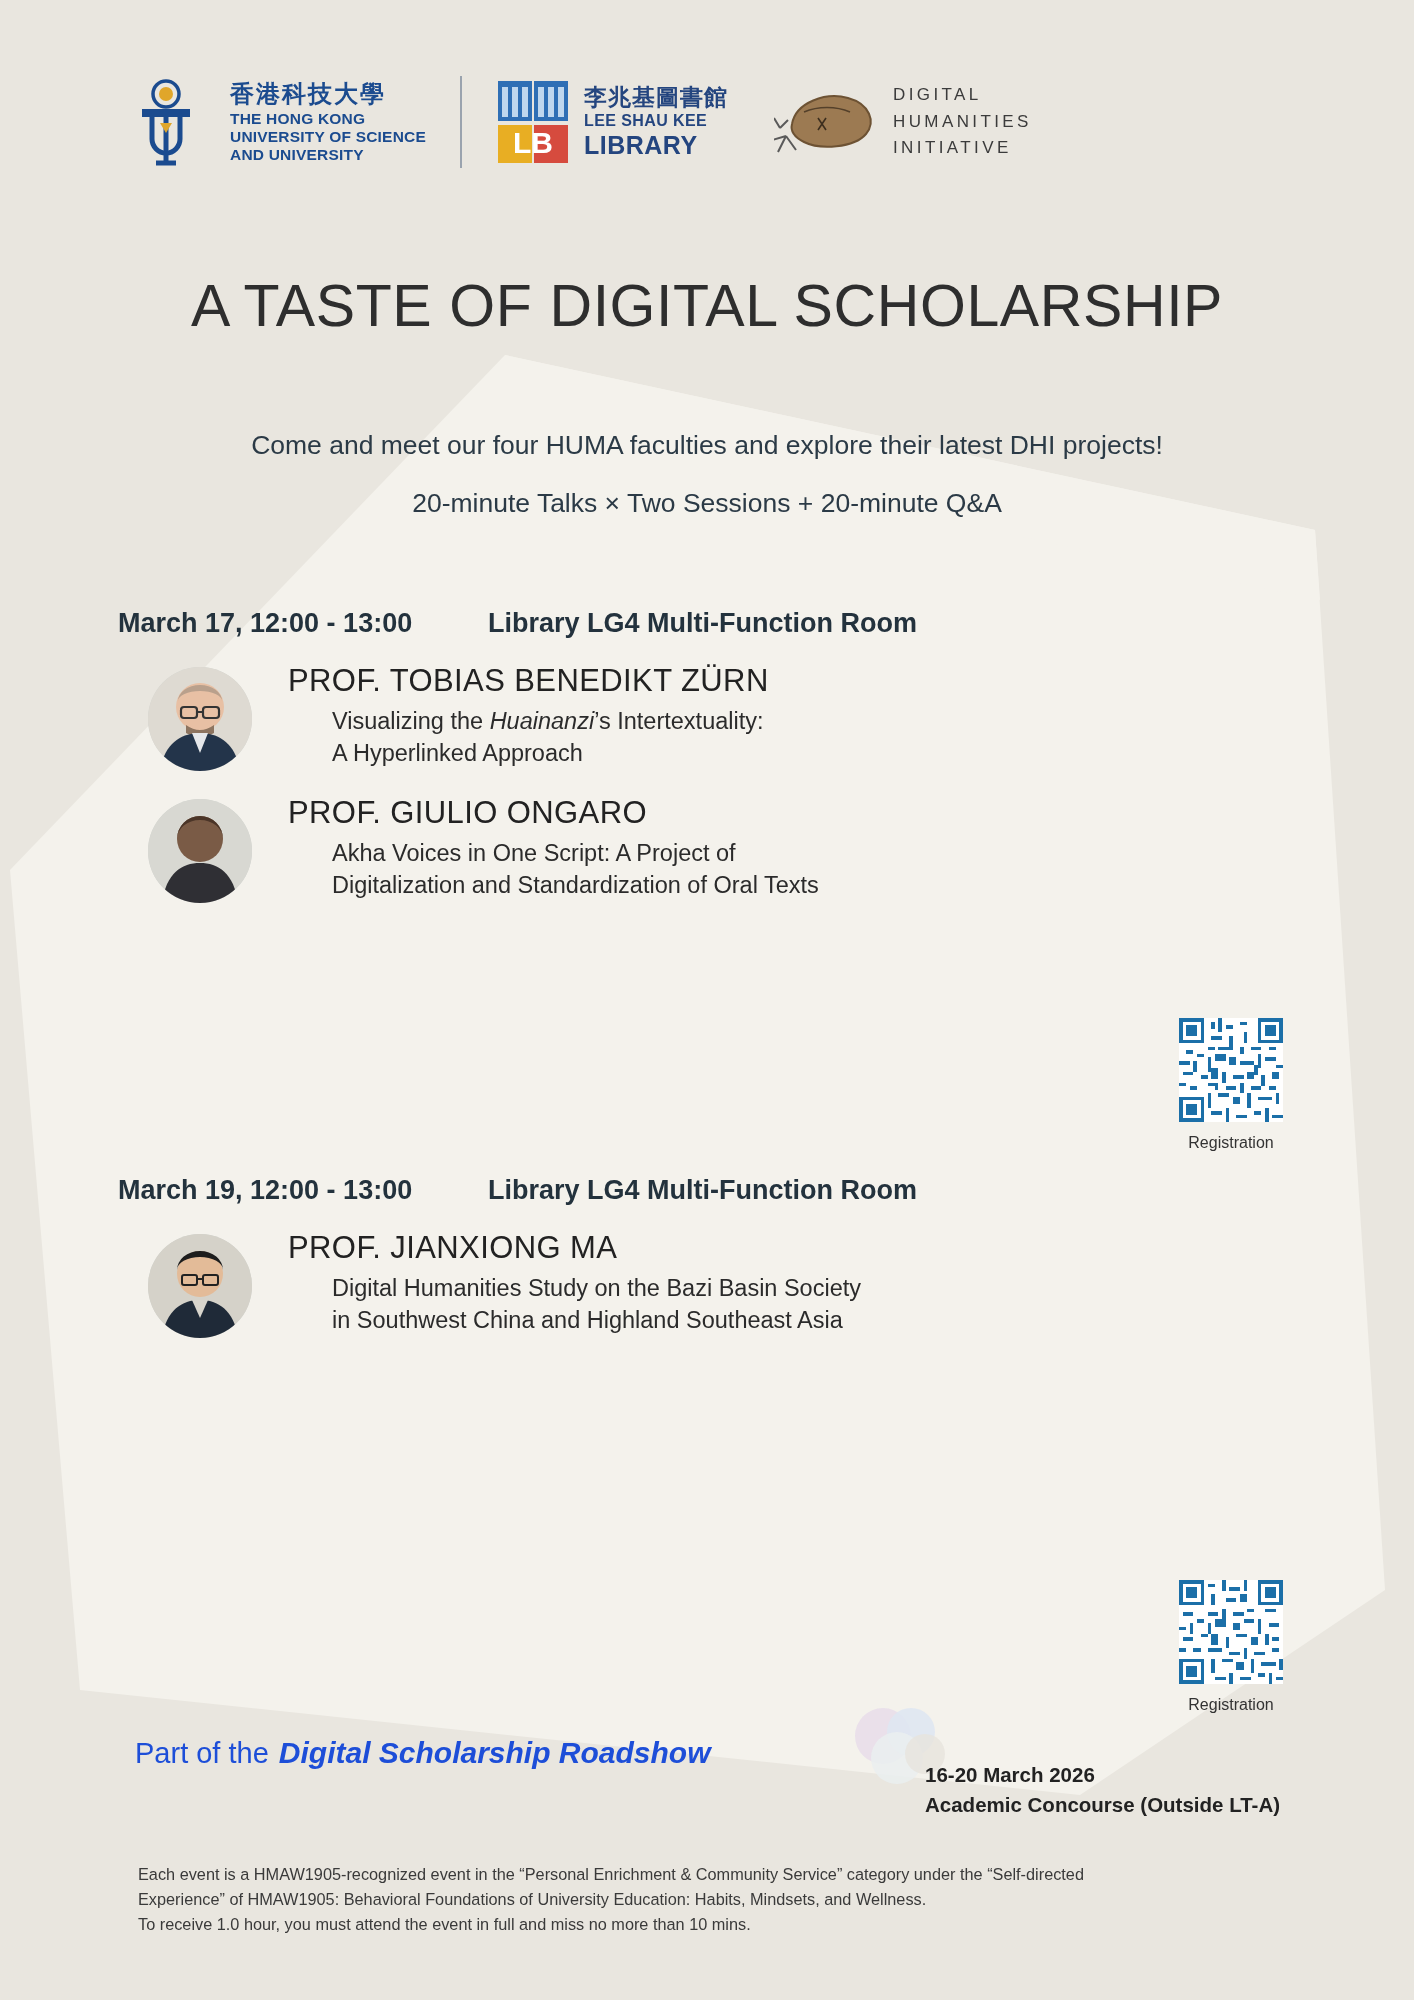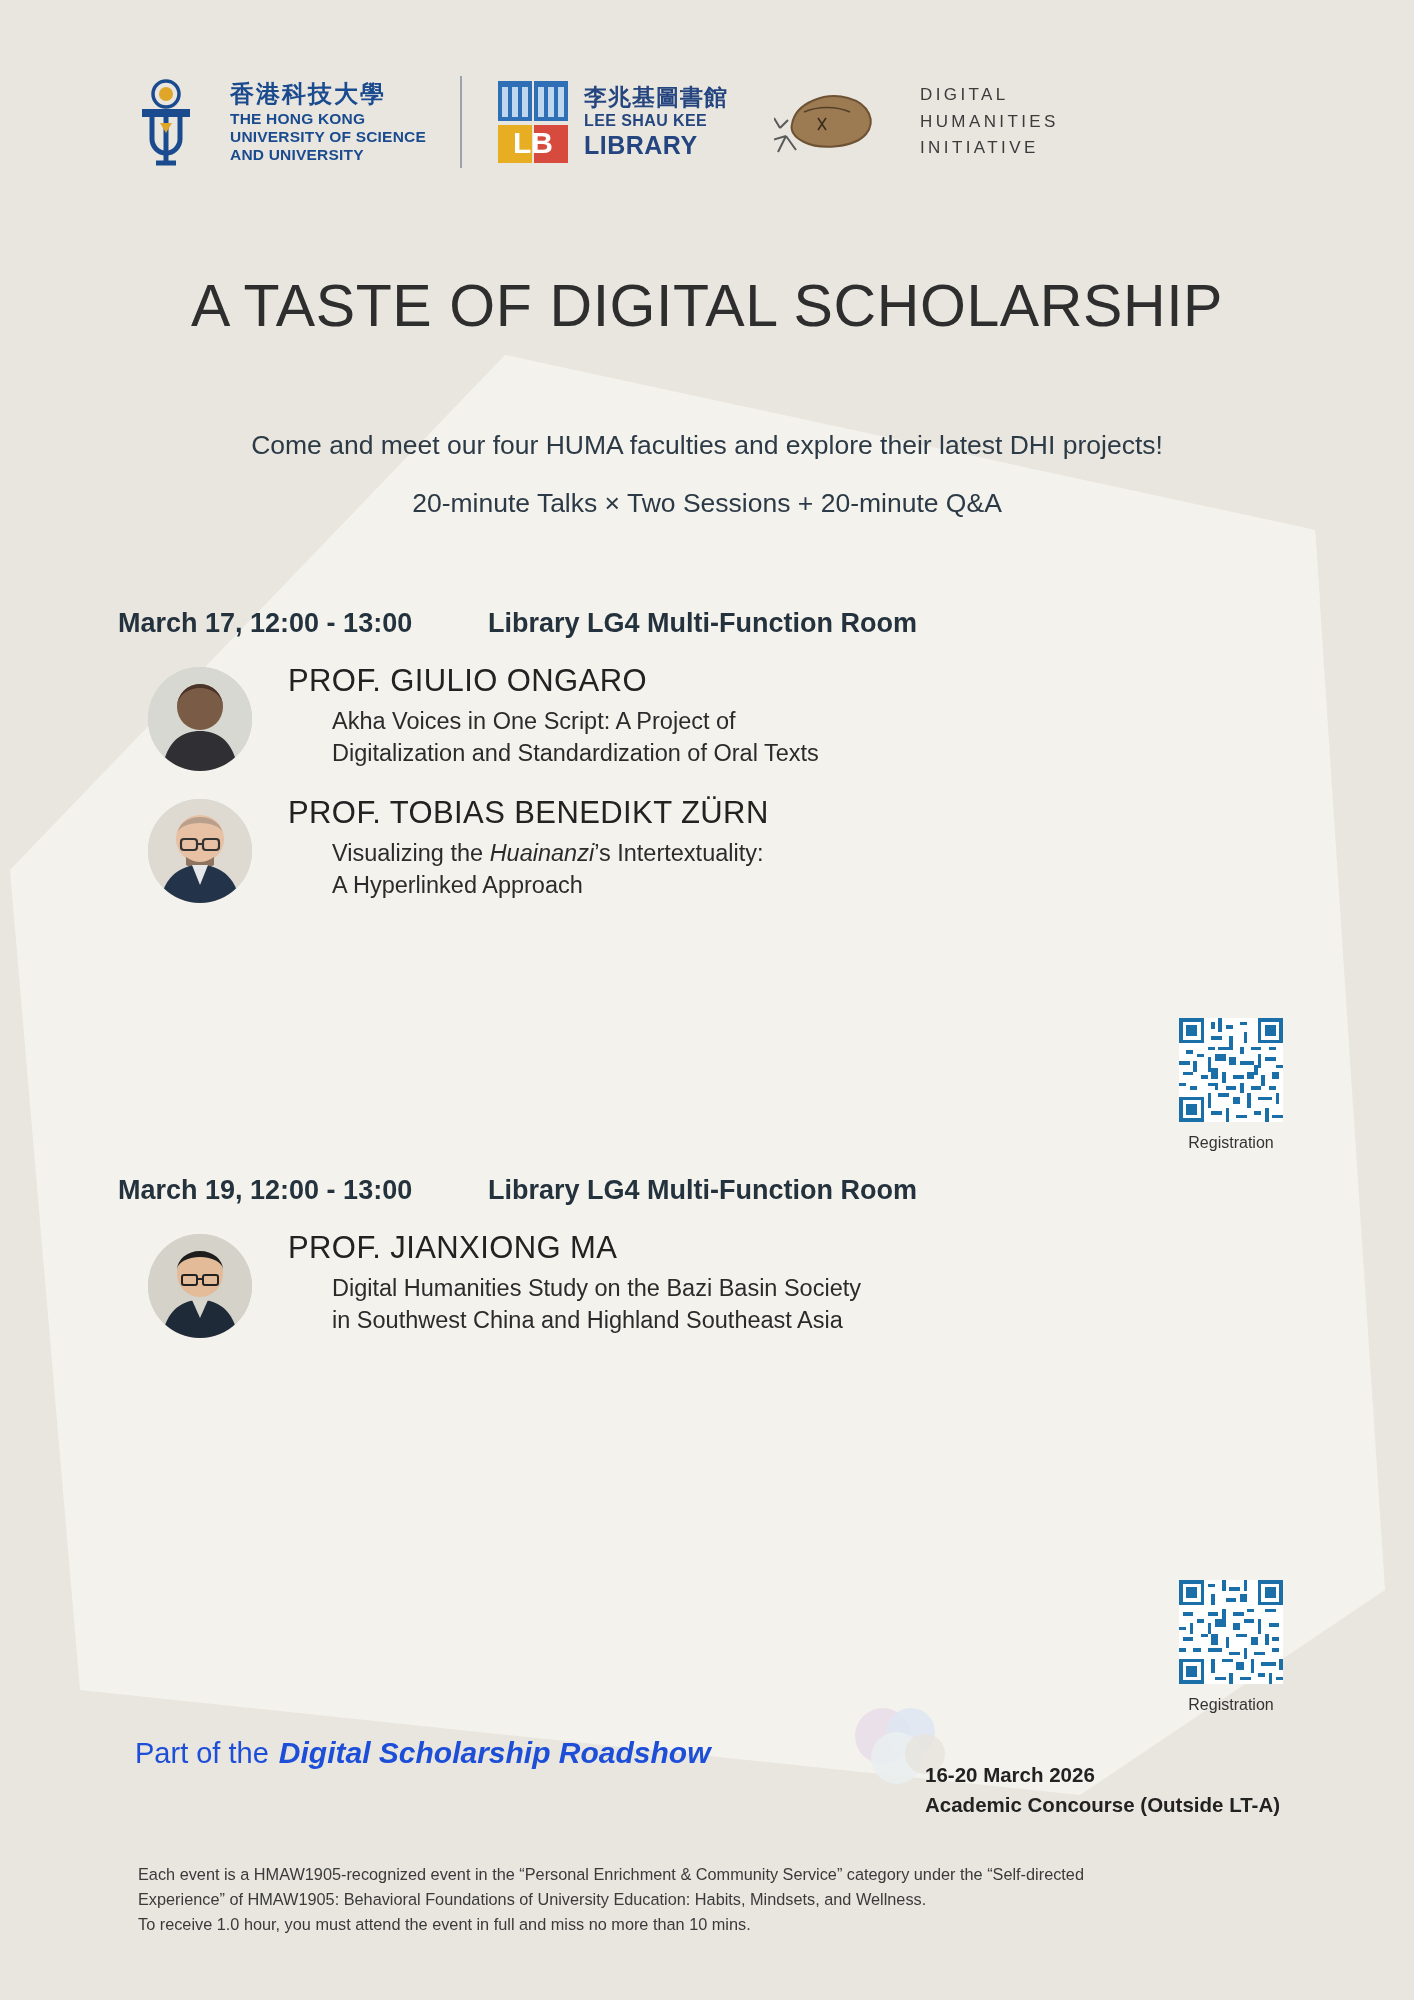--- a/index.html
+++ b/index.html
@@ -100,21 +100,21 @@
   }
   .lsk-en2 {
     font-size: 25px;
     color: #24457f;
     letter-spacing: 0.5px;
     font-weight: bold;
   }
   .dhi-logo {
     display: flex;
     align-items: center;
-    gap: 38px;
+    gap: 11px;
     margin-left: 46px;
   }
   .dhi-mark {
     width: 108px;
     height: 76px;
   }
   .dhi-text {
     font-size: 17px;
     letter-spacing: 3.4px;
     line-height: 1.55;
@@ -345,54 +345,54 @@
 
     <div class="session session-1">
       <div class="session-head">
         <div class="session-date">March 17, 12:00 - 13:00</div>
         <div class="session-venue">Library LG4 Multi-Function Room</div>
       </div>
 
       <div class="talk">
         <div class="portrait">
           <svg viewBox="0 0 104 104">
-            <rect width="104" height="104" fill="#d8d8d2"></rect>
-            <circle cx="52" cy="40" r="23" fill="#7a5b46"></circle>
-            <path d="M29 40 a23 23 0 0 1 46 0 a23 19 0 0 0 -46 0" fill="#4b3528"></path>
-            <path d="M14 104 C18 74, 34 64, 52 64 C70 64, 86 74, 90 104 Z" fill="#2f2f34"></path>
-          </svg>
-        </div>
-        <div class="talk-text">
-          <div class="speaker">PROF. GIULIO ONGARO</div>
-          <div class="talk-title">
-            <div>Akha Voices in One Script: A Project of</div>
-            <div>Digitalization and Standardization of Oral Texts</div>
-          </div>
-        </div>
-      </div>
-
-      <div class="talk">
-        <div class="portrait">
-          <svg viewBox="0 0 104 104">
             <rect width="104" height="104" fill="#dedad2"></rect>
             <circle cx="52" cy="40" r="24" fill="#e8c0a4"></circle>
             <path d="M30 34 a22 16 0 0 1 44 0 a22 10 0 0 0 -44 0" fill="#b9a08c"></path>
             <rect x="33" y="40" width="16" height="11" rx="3" fill="none" stroke="#333" stroke-width="2.2"></rect>
             <rect x="55" y="40" width="16" height="11" rx="3" fill="none" stroke="#333" stroke-width="2.2"></rect>
             <path d="M49 45 h6" stroke="#333" stroke-width="2.2"></path>
             <path d="M38 58 q14 10 28 0 l0 8 q-14 8 -28 0 Z" fill="#8d7460"></path>
             <path d="M12 104 C16 76, 34 66, 52 66 C70 66, 88 76, 92 104 Z" fill="#23344a"></path>
             <path d="M44 66 L52 86 L60 66 Z" fill="#e5e7ea"></path>
           </svg>
         </div>
         <div class="talk-text">
           <div class="speaker">PROF. TOBIAS BENEDIKT ZÜRN</div>
           <div class="talk-title">
             <div><span>Visualizing the </span><span class="it">Huainanzi</span><span>’s Intertextuality:</span></div>
             <div>A Hyperlinked Approach</div>
+          </div>
+        </div>
+      </div>
+
+      <div class="talk">
+        <div class="portrait">
+          <svg viewBox="0 0 104 104">
+            <rect width="104" height="104" fill="#d8d8d2"></rect>
+            <circle cx="52" cy="40" r="23" fill="#7a5b46"></circle>
+            <path d="M29 40 a23 23 0 0 1 46 0 a23 19 0 0 0 -46 0" fill="#4b3528"></path>
+            <path d="M14 104 C18 74, 34 64, 52 64 C70 64, 86 74, 90 104 Z" fill="#2f2f34"></path>
+          </svg>
+        </div>
+        <div class="talk-text">
+          <div class="speaker">PROF. GIULIO ONGARO</div>
+          <div class="talk-title">
+            <div>Akha Voices in One Script: A Project of</div>
+            <div>Digitalization and Standardization of Oral Texts</div>
           </div>
         </div>
       </div>
     </div>
 
     <div class="qr-block qr-1">
       <svg class="qr-img" viewBox="0 0 29 29" shape-rendering="crispEdges">
         <rect width="29" height="29" fill="#ffffff"></rect>
         <g fill="#1b6fa8">
           <rect x="0" y="0" width="7" height="1"></rect>

